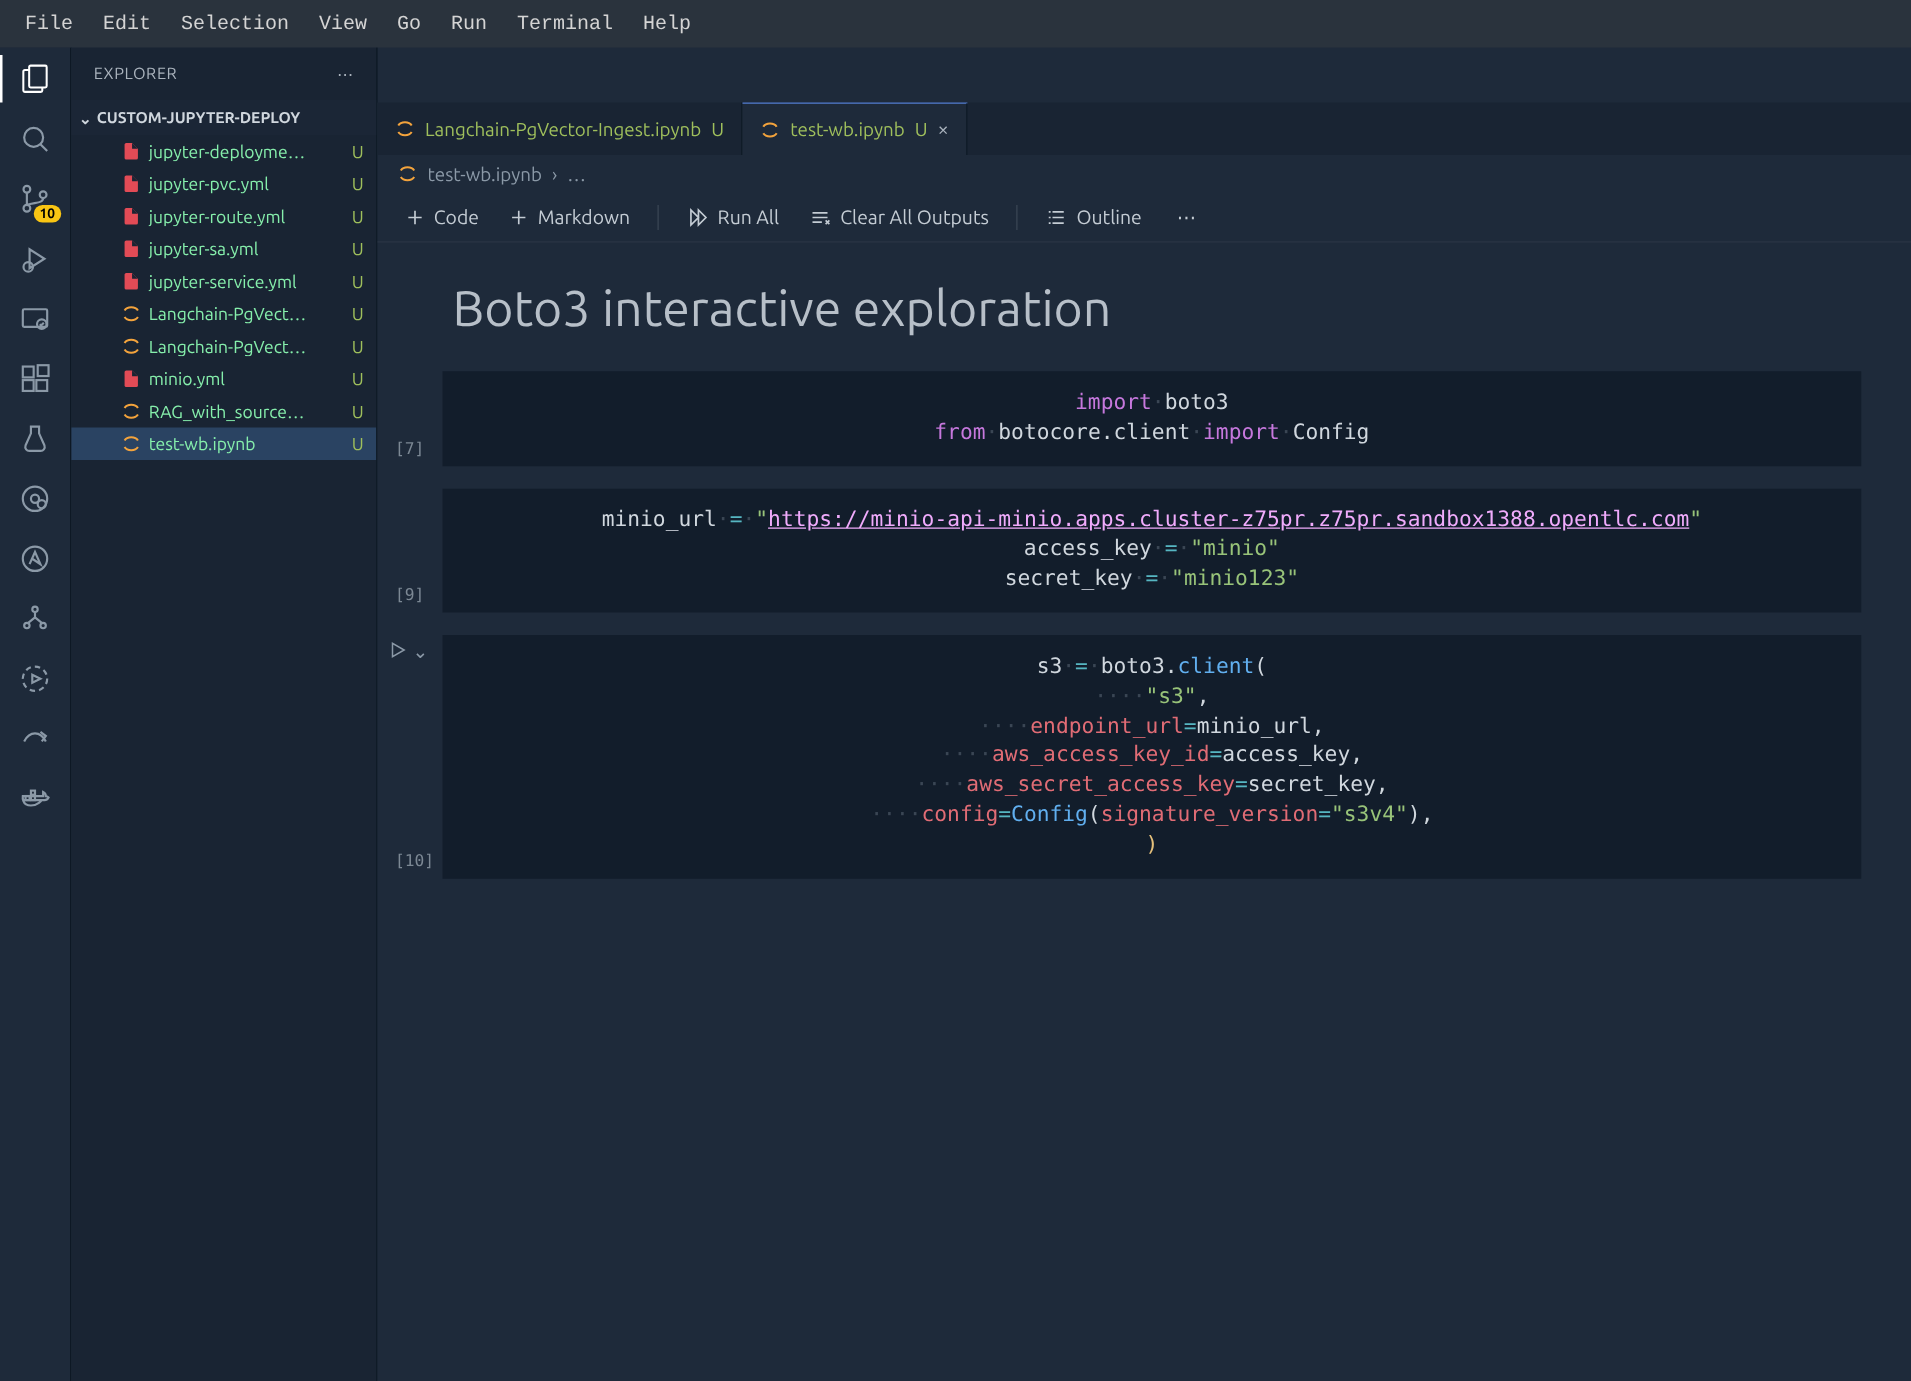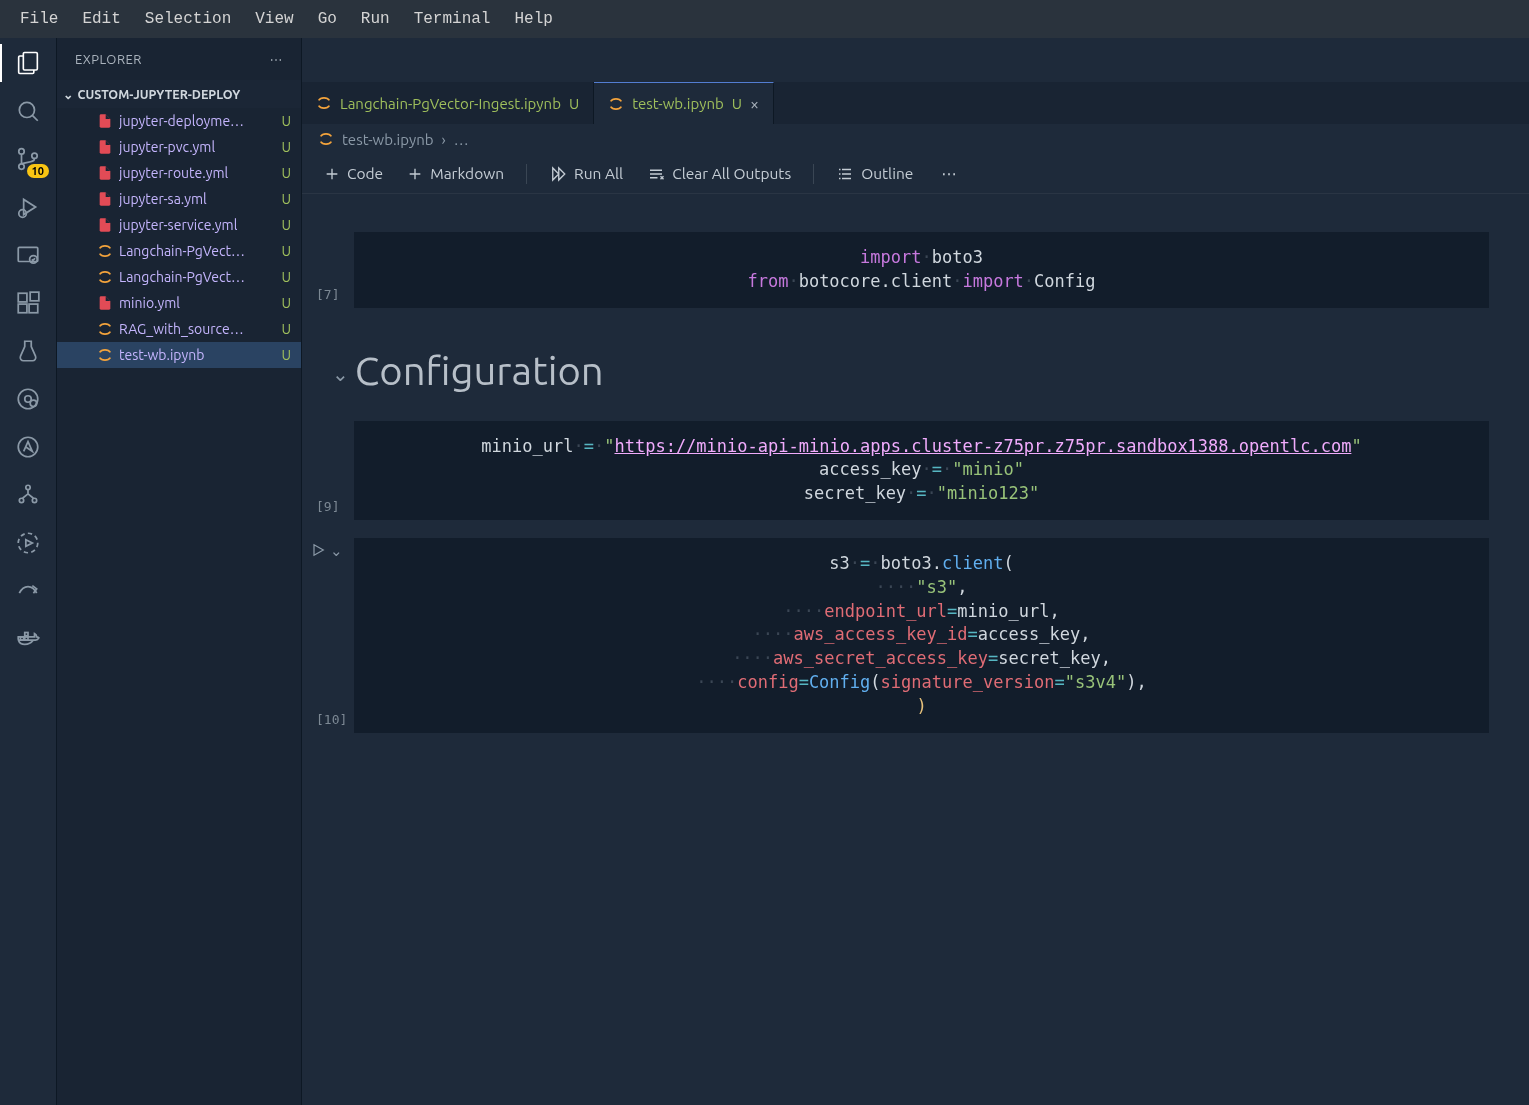--- a/index.html
+++ b/index.html
@@ -65,21 +65,21 @@
   background: #1b2636; cursor: pointer;
 }
 .sidebar-section .chev { margin-right: 4px; }
 .file-list { flex: 1; overflow: auto; }
 .file-row {
   height: 26px; display: flex; align-items: center;
   padding-left: 40px; padding-right: 10px; font-size: 14px;
   color: #9fbf5c; cursor: pointer; gap: 6px;
 }
 .file-row.selected { background: #2a4362; }
-.file-row .fname { flex: 1; white-space: nowrap; overflow: hidden; text-overflow: ellipsis; color: #c4b5fd; }
+.file-row .fname { flex: 1; white-space: nowrap; overflow: hidden; text-overflow: ellipsis; color: #86efac; }
 .file-row .status { color: #9fbf5c; font-size: 14px; }
 .fi-yaml { color: #e24b56; }
 .fi-nb { color: #f3a33c; }
 .fi-nb svg { transform: rotate(0deg); }
 .editor-area { flex: 1; display: flex; flex-direction: column; background: #1e2a3a; margin-top: 44px; }
 .tabs {
   height: 42px; background: #192433; display: flex; align-items: stretch;
 }
 .tab {
   display: flex; align-items: center; gap: 8px; padding: 0 14px;
@@ -412,32 +412,30 @@
         <svg width="18" height="18" viewBox="0 0 24 24" fill="none" stroke="currentColor" stroke-width="1.8">
             <path d="M4 6h2M8 6h12M4 12h2M8 12h12M4 18h2M8 18h12"></path>
           </svg>
         <span>Outline</span>
       </div>
       <div class="nb-btn" style="margin-left:4px;">⋯</div>
     </div>
 
     <div class="nb-content">
 
+      <div class="md-cell">
+        <div class="md-h1">Boto3 interactive exploration</div>
+      </div>
 
       <div class="code-cell">
         <div class="code-gutter">[7]</div>
         <div class="code-block"><span class="tok-kw">import</span><span class="tok-ws">·</span><span class="tok-id">boto3</span>
 <span class="tok-kw">from</span><span class="tok-ws">·</span><span class="tok-id">botocore.client</span><span class="tok-ws">·</span><span class="tok-kw">import</span><span class="tok-ws">·</span><span class="tok-id">Config</span></div>
       </div>
 
-      <div class="md-cell" style="margin-top:30px;">
-        <div class="md-h1">
-          <span class="chev-fold">⌄</span><span>Configuration</span>
-        </div>
-      </div>
 
       <div class="code-cell">
         <div class="code-gutter">[9]</div>
         <div class="code-block"><span class="tok-id">minio_url</span><span class="tok-ws">·</span><span class="tok-op">=</span><span class="tok-ws">·</span><span class="tok-str">"</span><span class="tok-str-u">https://minio-api-minio.apps.cluster-z75pr.z75pr.sandbox1388.opentlc.com</span><span class="tok-str">"</span>
 <span class="tok-id">access_key</span><span class="tok-ws">·</span><span class="tok-op">=</span><span class="tok-ws">·</span><span class="tok-str">"</span><span class="tok-str">minio</span><span class="tok-str">"</span>
 <span class="tok-id">secret_key</span><span class="tok-ws">·</span><span class="tok-op">=</span><span class="tok-ws">·</span><span class="tok-str">"</span><span class="tok-str">minio123</span><span class="tok-str">"</span></div>
       </div>
 
 
       <div class="code-cell">

